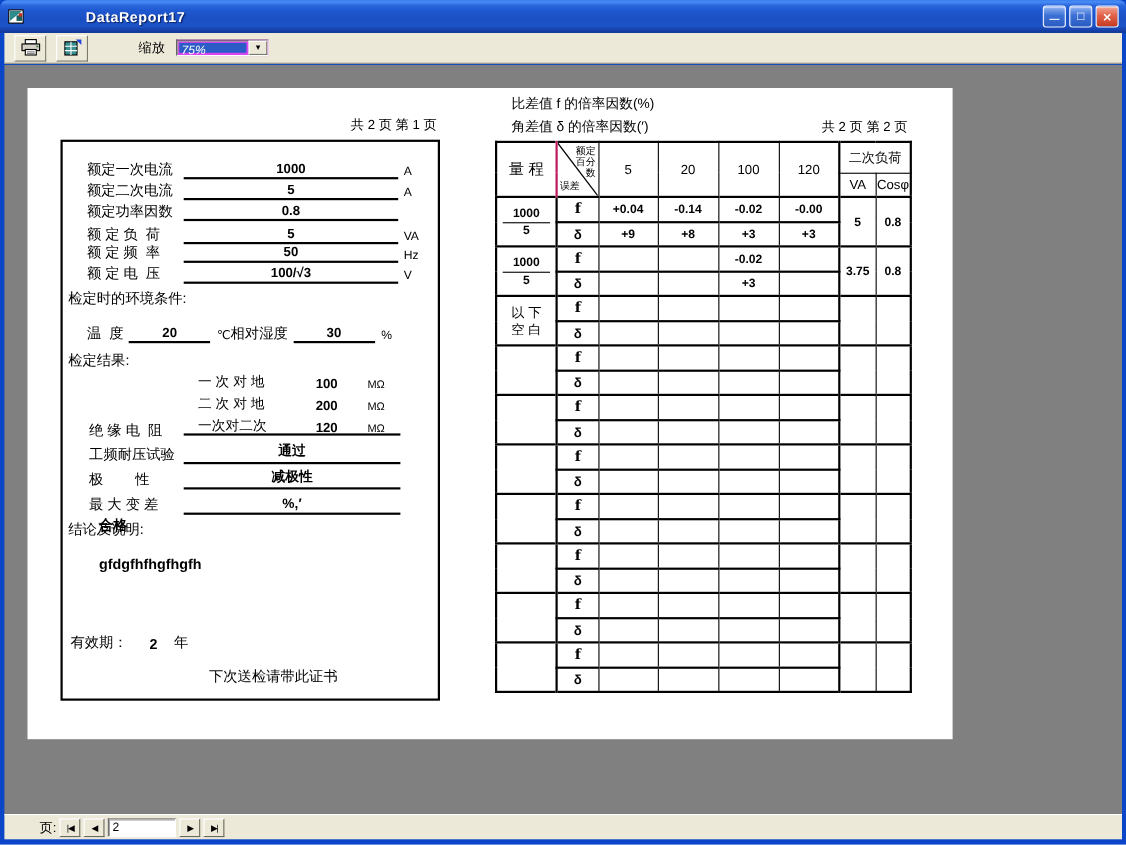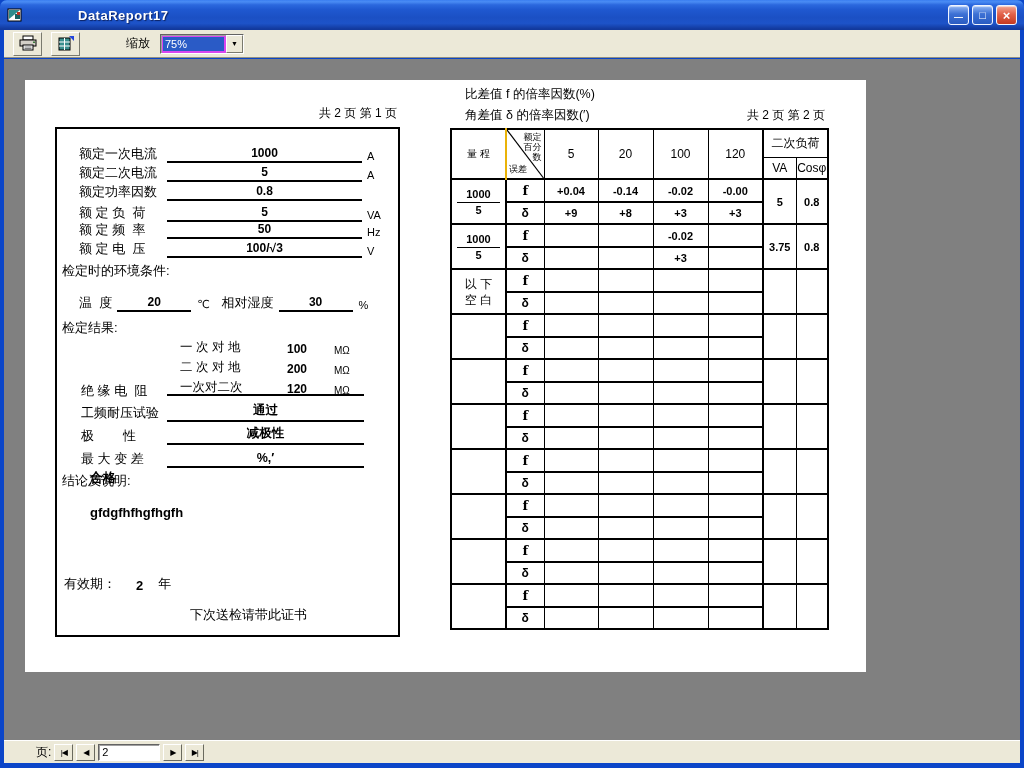--- a/index.html
+++ b/index.html
@@ -20,22 +20,22 @@
   .wbtn.minb { align-items:flex-end; padding-bottom:2px; font-size:9px; }
   .wbtn.closeb { background:linear-gradient(180deg,#f4a690 0%,#e2614a 45%,#c43a20 100%); font-size:13px; }
 
   
   .toolbar { position:absolute; left:4px; top:30px; width:1016px; height:28px; background:#ECE9D8;
     border-bottom:1px solid #919082; display:flex; align-items:center; }
   .tool-btn { width:29px; height:24px; margin-left:9px; background:#ECE9D8;
     border:1px solid; border-color:#fff #7a7a6e #7a7a6e #fff;
     display:flex; align-items:center; justify-content:center; }
   .zoom-label { margin-left:46px; font-size:12px; color:#000000; }
-  .combo { margin-left:10px; width:84px; height:20px; background:#d946ef; display:flex;
-    border:1px solid; border-color:#636363 #fff #fff #636363; box-shadow:inset 1px 1px 0 #a0a0a0; }
+  .combo { margin-left:10px; width:84px; height:15px; background:#d946ef; display:flex;
+    border:1px solid; border-color:#636363 #fff #fff #636363; box-shadow:inset 1px 1px 0 #a0a0a0;font-style:italic; }
   .combo-text { flex:1; margin:2px; background:#2a5bc6; color:#fff; font-size:11px; padding:1px 2px; }
   .combo-arrow { width:17px; background:#ECE9D8; border:1px solid; border-color:#fff #7a7a6e #7a7a6e #fff;
     display:flex; align-items:center; justify-content:center; font-size:7px; color:#000; }
 
   
   .workarea { position:absolute; left:4px; top:59px; width:1016px; height:681px; background:#808080; }
   .sheet { position:absolute; left:21px; top:21px; width:841px; height:592px; background:#fff; color:#000; }
 
   .pind { position:absolute; font-size:12px; white-space:pre; }
 
@@ -66,21 +66,21 @@
   .vunit { font-size:13px; margin-left:15px; }
   .footer-note { position:absolute; left:133px; top:477px; font-size:13px; }
 
   
   .p2t { position:absolute; font-size:12.5px; white-space:pre; }
   table.rt { position:absolute; left:425px; top:48px; width:377px; border-collapse:collapse; table-layout:fixed;
     border:2px solid #000; }
   .rt th, .rt td { border:1px solid #000; text-align:center; vertical-align:middle; font-weight:normal;
     padding:0; overflow:hidden; }
   .rt th { font-size:12px; }
-  .rt .hrange { font-size:10px; border-right:2px solid #eab308; }
+  .rt .hrange { font-size:14px; border-right:2px solid #be185d; }
   .rt td.range { border-right:2px solid #000; }
   .rt .c120 { border-right:2px solid #000; }
   .rt .gtop { border-top:2px solid #000; }
   .rt .fsep { border-bottom:2px solid #000; }
   .rt .trf td { height:23px; }
   .rt .trd td { height:22px; }
   .rt td.val { font-weight:bold; font-size:11px; }
   .rt td.flab { font-family:"DejaVu Serif","Liberation Serif",serif; font-weight:bold; font-size:13px; }
   .rt td.dlab { font-weight:bold; font-size:12px; }
   .rt td.burden { font-weight:bold; font-size:11px; }
@@ -188,21 +188,21 @@
               <span class="fline">100/√3</span>
               <span class="funit">V</span>
             </div>
           </div>
 
         <div class="sect" style="top:133px">检定时的环境条件:</div>
         <div class="env-row">
           <span class="tlab">温  度</span>
           <span class="tline">20</span>
           <span class="tunit">℃</span>
-          <span class="tlab" style="margin-left:12px">相对湿度</span>
+          <span class="tlab" style="">相对湿度</span>
           <span class="tline">30</span>
           <span class="tunit">%</span>
         </div>
 
         <div class="sect" style="top:190px">检定结果:</div>
         <div id="ins-rows">
             <div class="irow" style="top: 212px;">
               <span class="ilab">一 次 对 地</span>
               <span class="ival">100</span>
               <span class="iunit">MΩ</span>

